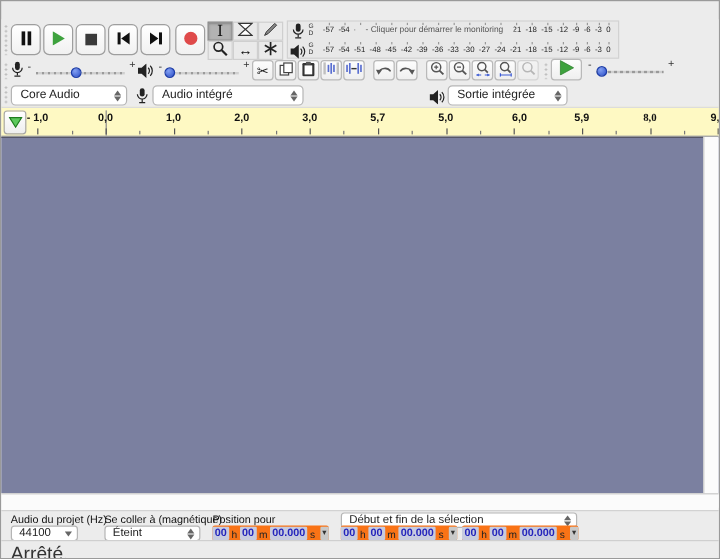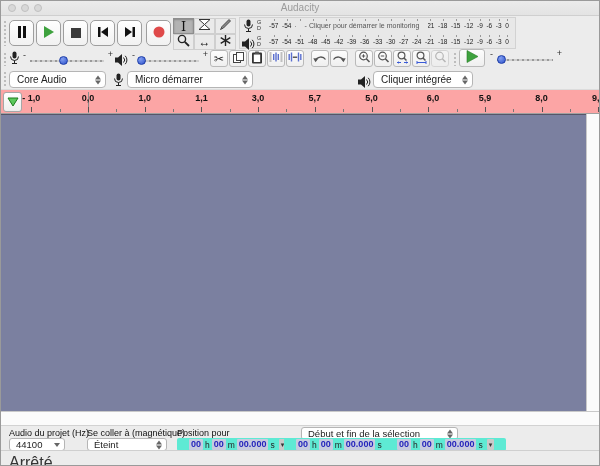--- a/index.html
+++ b/index.html
@@ -44,60 +44,52 @@
   .sknob{position:absolute;top:6px;width:9px;height:9px;border-radius:50%;background:radial-gradient(circle at 35% 30%,#83a0f2,#2c50c9);border:1px solid #1d3da8;}
 
   
   .dropdown{position:absolute;height:17px;background:#fff;border:1px solid #b5b5b5;border-radius:4px;font-size:10px;color:#222;line-height:15px;padding:0 16px 0 7px;white-space:nowrap;overflow:hidden;}
   .chev{position:absolute;right:4px;top:50%;transform:translateY(-50%);display:flex;flex-direction:column;gap:1px;}
   .chev i{display:block;width:0;height:0;border-left:3px solid transparent;border-right:3px solid transparent;}
   .chev .up{border-bottom:4px solid #666;}
   .chev .down{border-top:4px solid #666;}
 
   
-  .ruler{position:absolute;top:88px;left:0;right:0;height:25px;background:#fca5a5;border-top:1px solid #dcdcdc;border-bottom:1px solid #a0a0a0;}
+  .ruler{position:absolute;top:88px;left:0;right:0;height:25px;background:#fef9c3;border-top:1px solid #dcdcdc;border-bottom:1px solid #a0a0a0;}
   .pinbtn{position:absolute;left:2px;top:2px;width:19px;height:20px;border:1px solid #a7a7a7;border-radius:3px;background:linear-gradient(#fff,#eee);display:flex;align-items:center;justify-content:center;padding:0;}
   .rlabel{position:absolute;top:3px;transform:translateX(-50%);font-size:9px;font-weight:bold;color:#111;white-space:nowrap;}
   .rtick{position:absolute;bottom:1px;width:1px;background:#555;}
   .rtick.major{height:5px;}
   .rtick.minor{height:3px;background:#777;}
   .cursorline{position:absolute;left:87px;top:2px;bottom:0;width:1px;background:#8a8a8a;}
 
   
   .canvas{position:absolute;top:113px;left:0;right:0;height:297px;background:#7b80a0;border-top:1px solid #565668;}
   .vscroll{position:absolute;top:113px;bottom:42px;right:0;width:13px;background:#fbfbfb;border-left:1px solid #c9c9c9;}
   .hscroll{position:absolute;top:410px;left:0;right:0;height:14px;background:#fbfbfb;border-top:1px solid #c9c9c9;}
 
   
   .seltoolbar{position:absolute;top:424px;left:0;right:0;height:25px;background:#ececec;border-top:1px solid #d2d2d2;}
   .sellabel{position:absolute;top:2px;font-size:9px;color:#111;white-space:nowrap;}
   .selcombo{position:absolute;top:12px;height:13px;background:#fff;border:1px solid #b5b5b5;border-radius:3px;font-size:9.5px;color:#222;line-height:11px;padding:0 14px 0 6px;}
   .seldrop{position:absolute;top:1px;height:13px;background:#fff;border:1px solid #b5b5b5;border-radius:3px;font-size:9.5px;color:#222;line-height:11px;padding:0 16px 0 6px;white-space:nowrap;}
-  .timefield{position:absolute;top:12px;height:13px;background:#5eead4;border-radius:2px;display:flex;align-items:center;padding:0 12px;font-weight:bold;justify-content:space-between;}
+  .timefield{position:absolute;top:12px;height:13px;background:#f97316;border-radius:2px;display:flex;align-items:center;padding:0 0;font-weight:bold;justify-content:space-between;}
   .tbox{background:#c7cbdf;color:#2424bc;font-size:9px;padding:0 2px;border-radius:1px;line-height:11px;}
   .tunit{color:#222;font-size:8.5px;font-weight:normal;margin:0 2px;}
   .tarrow{font-size:7px;color:#333;margin-left:2px;background:#c9c9c9;padding:0 2px;line-height:11px;border-radius:1px;}
 
   
   .statusbar{position:absolute;top:449px;left:0;right:0;height:17px;background:#ececec;border-top:1px solid #cfcfcf;}
   .statustext{position:absolute;left:8px;top:3px;font-size:16px;color:#333;}
 </style>
 </head>
 <body>
 
 <div class="window">
 
-  <div class="titlebar">
-    <div class="lights">
-      <span class="light"></span>
-      <span class="light"></span>
-      <span class="light"></span>
-    </div>
-    <div class="title">Audacity</div>
-  </div>
 
   <div class="toolbars">
 
     <div class="grip" style="left:2px;top:4px;height:26px;"></div>
     <button class="tbtn" style="left:8px;top:4px;">
       <span><svg width="10" height="12">
             <rect x="1" width="3" height="12" fill="#111"></rect>
             <rect x="6" width="3" height="12" fill="#111"></rect>
           </svg></span>
     </button>
@@ -370,33 +362,33 @@
           <i class="down"></i>
         </span>
     </div>
     <span class="abs" style="left:112px;top:57px;"><svg width="11" height="14">
           <rect x="3.5" y="0.5" width="4" height="7" rx="2" fill="#222"></rect>
           <path d="M1.5 5.5a4 4 0 0 0 8 0" fill="none" stroke="#222"></path>
           <line x1="5.5" y1="9.5" x2="5.5" y2="12" stroke="#222"></line>
           <line x1="3" y1="12.5" x2="8" y2="12.5" stroke="#222"></line>
         </svg></span>
     <div class="dropdown" style="left:126px;top:55px;width:126px;">
-      <span>Micro démarrer</span>
+      <span>Audio intégré</span>
       <span class="chev">
           <i class="up"></i>
           <i class="down"></i>
         </span>
     </div>
     <span class="abs" style="left:357px;top:58px;"><svg width="14" height="12">
           <polygon points="0,3.5 3,3.5 7,0 7,12 3,8.5 0,8.5" fill="#222"></polygon>
           <path d="M8.5 3.5a3.5 3.5 0 0 1 0 5" fill="none" stroke="#222"></path>
           <path d="M10.2 1.8a6 6 0 0 1 0 8.4" fill="none" stroke="#222"></path>
         </svg></span>
     <div class="dropdown" style="left:372px;top:55px;width:100px;">
-      <span>Cliquer intégrée</span>
+      <span>Sortie intégrée</span>
       <span class="chev">
           <i class="up"></i>
           <i class="down"></i>
         </span>
     </div>
   </div>
 
   <div class="ruler">
     <button class="pinbtn">
         <span><svg width="12" height="10">
@@ -406,54 +398,54 @@
     <div class="cursorline"></div>
   <span class="rlabel" style="left: 30.3px;">- 1,0</span>
       <span class="rtick major" style="left: 30.3px;"></span>
       <span class="rtick minor" style="left: 58.65px;"></span>
       <span class="rlabel" style="left: 87px;">0,0</span>
       <span class="rtick major" style="left: 87px;"></span>
       <span class="rtick minor" style="left: 115.35px;"></span>
       <span class="rlabel" style="left: 143.7px;">1,0</span>
       <span class="rtick major" style="left: 143.7px;"></span>
       <span class="rtick minor" style="left: 172.05px;"></span>
-      <span class="rlabel" style="left: 200.4px;">1,1</span>
+      <span class="rlabel" style="left: 200.4px;">2,0</span>
       <span class="rtick major" style="left: 200.4px;"></span>
       <span class="rtick minor" style="left: 228.75px;"></span>
       <span class="rlabel" style="left: 257.1px;">3,0</span>
       <span class="rtick major" style="left: 257.1px;"></span>
       <span class="rtick minor" style="left: 285.45px;"></span>
       <span class="rlabel" style="left: 313.8px;">5,7</span>
       <span class="rtick major" style="left: 313.8px;"></span>
       <span class="rtick minor" style="left: 342.15px;"></span>
       <span class="rlabel" style="left: 370.5px;">5,0</span>
       <span class="rtick major" style="left: 370.5px;"></span>
       <span class="rtick minor" style="left: 398.85px;"></span>
       <span class="rlabel" style="left: 432px;">6,0</span>
       <span class="rtick major" style="left: 427.2px;"></span>
       <span class="rtick minor" style="left: 455.55px;"></span>
       <span class="rlabel" style="left: 483.9px;">5,9</span>
       <span class="rtick major" style="left: 483.9px;"></span>
       <span class="rtick minor" style="left: 512.25px;"></span>
-      <span class="rlabel" style="left: 540.6px;">8,0</span>
+      <span class="rlabel" style="left: 540.6px; font-family: Liberation Serif, serif;">8,0</span>
       <span class="rtick major" style="left: 540.6px;"></span>
       <span class="rtick minor" style="left: 568.95px;"></span>
       <span class="rlabel" style="left: 597.3px;">9,0</span>
       <span class="rtick major" style="left: 597.3px;"></span>
     </div>
 
   <div class="canvas"></div>
   <div class="vscroll"></div>
   <div class="hscroll"></div>
 
   <div class="seltoolbar">
     <span class="sellabel" style="left:8px;">Audio du projet (Hz)</span>
     <span class="sellabel" style="left:86px;">Se coller à (magnétique)</span>
     <span class="sellabel" style="left:176px;">Position pour</span>
-    <div class="seldrop" style="left:300px;width:157px;">
+    <div class="seldrop" style="left:283px;width:197px;">
       <span>Début et fin de la sélection</span>
       <span class="chev">
           <i class="up"></i>
           <i class="down"></i>
         </span>
     </div>
 
     <div class="selcombo" style="left:8px;width:56px;">
       <span>44100</span>
       <span class="chev">

